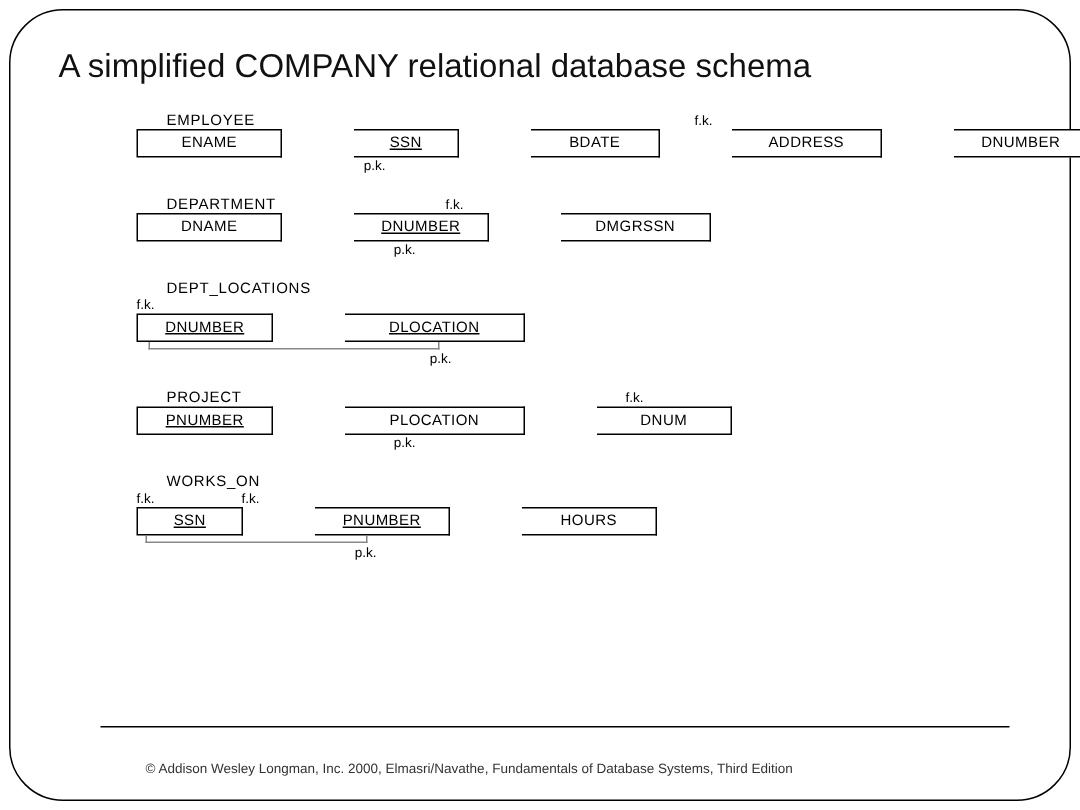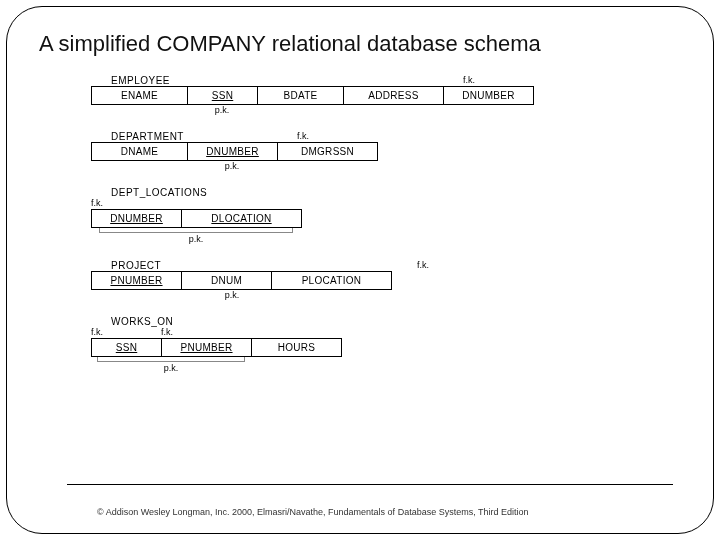--- a/index.html
+++ b/index.html
@@ -52,41 +52,42 @@
     margin-bottom: 0;
     height: 11px;
   }
   .fk-cell {
     text-align: left;
     flex: 0 0 auto;
   }
   .attr-row {
     display: flex;
     border-left: 1px solid #000;
+    gap: 48px;
   }
   .attr-cell {
     border: 1px solid #000;
     border-left: none;
     padding: 3px 6px;
     font-size: 10px;
     text-align: center;
     flex: 0 0 auto;
     background: #fff;
     letter-spacing: 0.3px;
   }
   .attr-cell.underline { text-decoration: underline; }
   .pk-row {
     display: flex;
     font-size: 9px;
     height: 12px;
     align-items: flex-start;
     position: relative;
   }
   .pk-label {
-    text-align: center;
+    text-align: right;
     position: relative;
   }
   .pk-brace {
     position: relative;
     height: 6px;
   }
   .pk-brace::before {
     content: "";
     position: absolute;
     left: 4%; right: 4%;
@@ -175,22 +176,22 @@
 
     <div class="relation">
       <div class="fk-row">
         <div class="rel-name" style="width:96px">PROJECT</div>
         <div class="fk-cell" style="width:90px"></div>
         <div class="fk-cell" style="width:120px"></div>
         <div class="fk-cell" style="width:90px">f.k.</div>
       </div>
       <div class="attr-row">
         <div class="attr-cell underline" style="width:90px">PNUMBER</div>
+        <div class="attr-cell" style="width:120px">PLOCATION</div>
         <div class="attr-cell" style="width:90px">DNUM</div>
-        <div class="attr-cell" style="width:120px">PLOCATION</div>
       </div>
       <div class="pk-row">
         <div style="width:96px"></div>
         <div class="pk-label" style="width:90px">p.k.</div>
       </div>
     </div>
 
     <div class="relation">
       <div class="fk-row">
         <div class="rel-name" style="width:70px">WORKS_ON</div>

